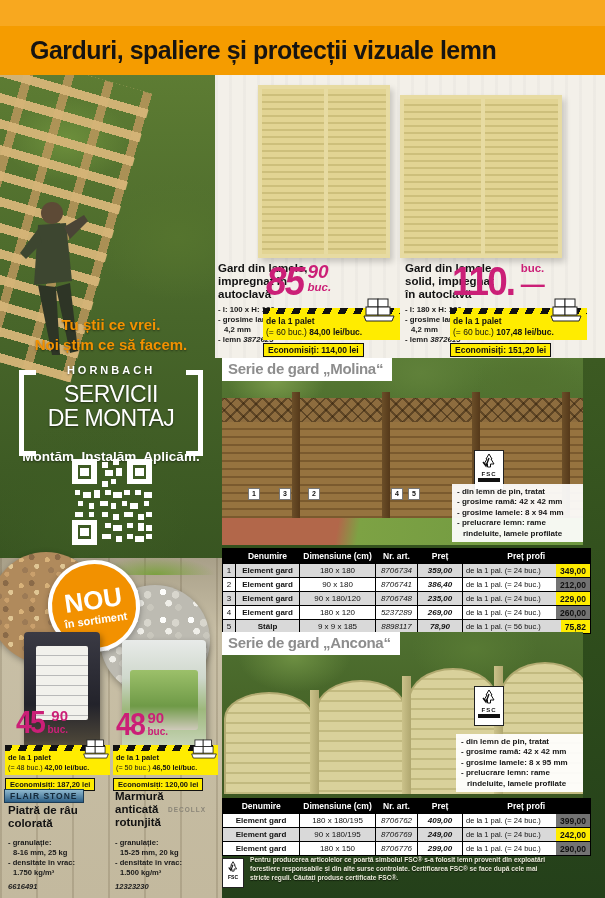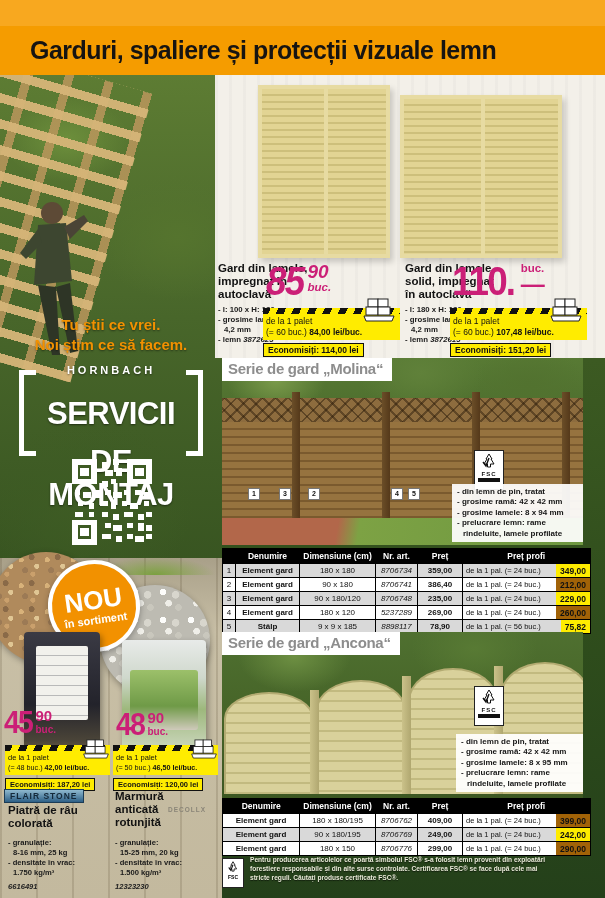--- a/index.html
+++ b/index.html
@@ -23,21 +23,21 @@
   .trellis{position:absolute;left:-55px;top:-10px;width:170px;height:300px;transform:rotate(16deg);
      background:
        repeating-linear-gradient(0deg,rgba(214,181,120,.95) 0 9px,transparent 9px 25px),
        repeating-linear-gradient(90deg,rgba(186,150,92,.85) 0 9px,transparent 9px 40px);}
   .man-figure{position:absolute;left:8px;top:120px;}
 
   .service-ad{position:absolute;left:0;top:240px;width:222px;text-align:center;}
   .ad-line{color:#f29100;font-weight:800;font-size:15px;line-height:1.35;text-shadow:0 1px 2px rgba(0,0,0,.45);}
   .ad-brand{color:#fff;font-weight:700;font-size:11px;letter-spacing:3px;margin-top:8px;text-shadow:0 1px 2px rgba(0,0,0,.5);}
   .ad-bracket-wrap{position:relative;width:160px;margin:2px auto 0;padding:4px 0 6px;}
-  .ad-big{color:#fff;font-weight:700;font-size:31px;line-height:1.08;letter-spacing:-0.5px;text-shadow:0 1px 2px rgba(0,0,0,.5);margin-top:15px;}
+  .ad-big{color:#fff;font-weight:400;font-size:23px;line-height:1.08;letter-spacing:-0.5px;text-shadow:0 1px 2px rgba(0,0,0,.5);}
   .br{position:absolute;top:-8px;width:12px;height:76px;}
   .br-l{left:-12px;border-left:5px solid #fff;border-top:5px solid #fff;border-bottom:5px solid #fff;}
   .br-r{right:-12px;border-right:5px solid #fff;border-top:5px solid #fff;border-bottom:5px solid #fff;}
   .ad-tagline{color:#fff;font-weight:800;font-size:13.5px;margin-top:12px;text-shadow:0 1px 2px rgba(0,0,0,.5);}
   .qr{position:absolute;left:72px;top:383px;width:80px;height:88px;}
 
   
   .top-right-panel{left:215px;top:75px;width:390px;height:283px;
      background:repeating-linear-gradient(90deg,rgba(0,0,0,.025) 0 3px,transparent 3px 14px),#f3f0e9;}
   .fence-panel{position:absolute;background:repeating-linear-gradient(180deg,#e2d493 0 5px,#cdbf7b 5px 7px);
@@ -59,21 +59,21 @@
   .p-bottom{font-size:11.5px;margin-top:3px;}
   .price-wrap.alt .p-top{font-size:11.5px;}
   .price-wrap.alt .p-bottom{font-size:24px;line-height:.6;}
   .price-wrap.small .p-int{font-size:31px;}
   .price-wrap.small .p-top{font-size:15px;}
   .price-wrap.small .p-bottom{font-size:10px;}
 
   .deal-box{position:absolute;}
   .hazard{height:6px;background:repeating-linear-gradient(115deg,#111 0 7px,#ffec00 7px 14px);}
   .deal-yellow{background:#ffec00;padding:2px 3px 3px;}
-  .deal-l1{font-size:8.5px;font-weight:400;color:#111;}
+  .deal-l1{font-size:8.5px;font-weight:700;color:#111;}
   .deal-l2{font-size:8.5px;color:#111;margin-top:1px;}
   .deal-l2 b{font-weight:800;}
   .savings{margin-top:3px;background:#ffec00;border:1.5px solid #111;font-size:8.5px;font-weight:800;color:#111;
            padding:1px 4px;width:max-content;}
   .pallet-icon{position:absolute;}
 
   
   .photo-sec{left:222px;width:361px;overflow:hidden;}
   .molina-photo{top:358px;height:187px;
      background:
@@ -111,25 +111,25 @@
 
   
   .spec-table{position:absolute;left:222px;width:368px;border-collapse:collapse;background:#fff;
               font-size:8px;color:#111;table-layout:fixed;border:1.5px solid #000;}
   .molina-table{top:548px;}
   .ancona-table{top:798px;}
   .spec-table th{background:#000;color:#fff;font-size:8.5px;font-weight:800;height:14px;padding:0 2px;}
   .spec-table td{border:1px solid #000;height:13px;padding:0 2px;text-align:center;}
   .spec-table td.cell-name{font-weight:800;}
   .spec-table td.cell-art{font-style:italic;}
-  .spec-table td.cell-price{font-weight:800;}
+  .spec-table td.cell-price{font-weight:800;font-style:italic;}
   .spec-table td.cell-profi{text-align:left;padding:0;}
   .profi-inner{display:flex;align-items:center;justify-content:space-between;height:100%;}
   .profi-t{font-size:7.5px;padding-left:3px;white-space:nowrap;}
-  .profi-p{background:#a16207;font-weight:800;font-size:8.5px;padding:0 4px;align-self:stretch;display:flex;align-items:center;}
+  .profi-p{background:#737373;font-weight:800;font-size:8.5px;padding:0 4px;align-self:stretch;display:flex;align-items:center;}
   .molina-table tbody tr:nth-child(odd) td{background:#d9d9d9;}
   .molina-table tbody tr:nth-child(odd) td .profi-p,
   .ancona-table tbody tr:nth-child(even) td .profi-p{background:#ffec00;}
   .ancona-table tbody tr:nth-child(even) td{background:#d9d9d9;}
 
   
   .fsc-note-row{left:222px;top:856px;width:368px;height:38px;display:flex;align-items:flex-start;}
   .fsc-note-logo{width:22px;height:30px;background:#fff;border:1px solid #222;flex:0 0 auto;margin-top:2px;
                  display:flex;flex-direction:column;align-items:center;padding-top:2px;box-sizing:border-box;}
   .fsc-note-logo .fsc-label{font-size:5px;font-weight:800;}
@@ -199,20 +199,21 @@
     <div class="service-ad">
       <div class="ad-line">Tu știi ce vrei.</div>
       <div class="ad-line">Noi știm ce să facem.</div>
       <div class="ad-brand">HORNBACH</div>
       <div class="ad-bracket-wrap">
         <div class="br br-l"></div>
         <div class="br br-r"></div>
         <div class="ad-big">SERVICII</div>
         <div class="ad-big">DE MONTAJ</div>
       </div>
+      <div class="ad-tagline">Montăm. Instalăm. Aplicăm.</div>
     </div>
     <svg class="qr" viewBox="0 0 29 31" shape-rendering="crispEdges">
       <g fill="#fff">
         <path d="M0 0h9v2H0zM0 2h2v7H2zM0 2h2v7H0zM7 2h2v7H7zM0 7h9v2H0zM3 3h3v3H3z"></path>
         <path d="M20 0h9v2h-9zM20 2h2v7h-2zM27 2h2v7h-2zM20 7h9v2h-9zM23 3h3v3h-3z"></path>
         <path d="M0 22h9v2H0zM0 24h2v7H0zM7 24h2v7H7zM0 29h9v2H0zM3 25h3v3H3z"></path>
         <rect x="11" y="1" width="2" height="2"></rect>
           <rect x="15" y="0" width="2" height="2"></rect>
         <rect x="12" y="4" width="3" height="2"></rect>
           <rect x="16" y="3" width="2" height="3"></rect>
@@ -556,21 +557,21 @@
     <div class="nou-l1">NOU</div>
     <div class="nou-l2">în sortiment</div>
   </div>
   <div class="abs bag bag1">
       <div class="bag-label"></div>
     </div>
   <div class="abs bag bag2">
       <div class="bag-photo"></div>
     </div>
 
-  <div class="price-wrap small" style="left:4px;top:710px;">
+  <div class="price-wrap small" style="left:16px;top:710px;text-align:right;">
     <span class="p-int">45</span>
     <span class="p-col">
       <span class="p-top">90</span>
       <span class="p-bottom">buc.</span>
     </span>
   </div>
   <div class="price-wrap small" style="left:116px;top:712px;">
     <span class="p-int">48</span>
     <span class="p-col">
       <span class="p-top">90</span>

